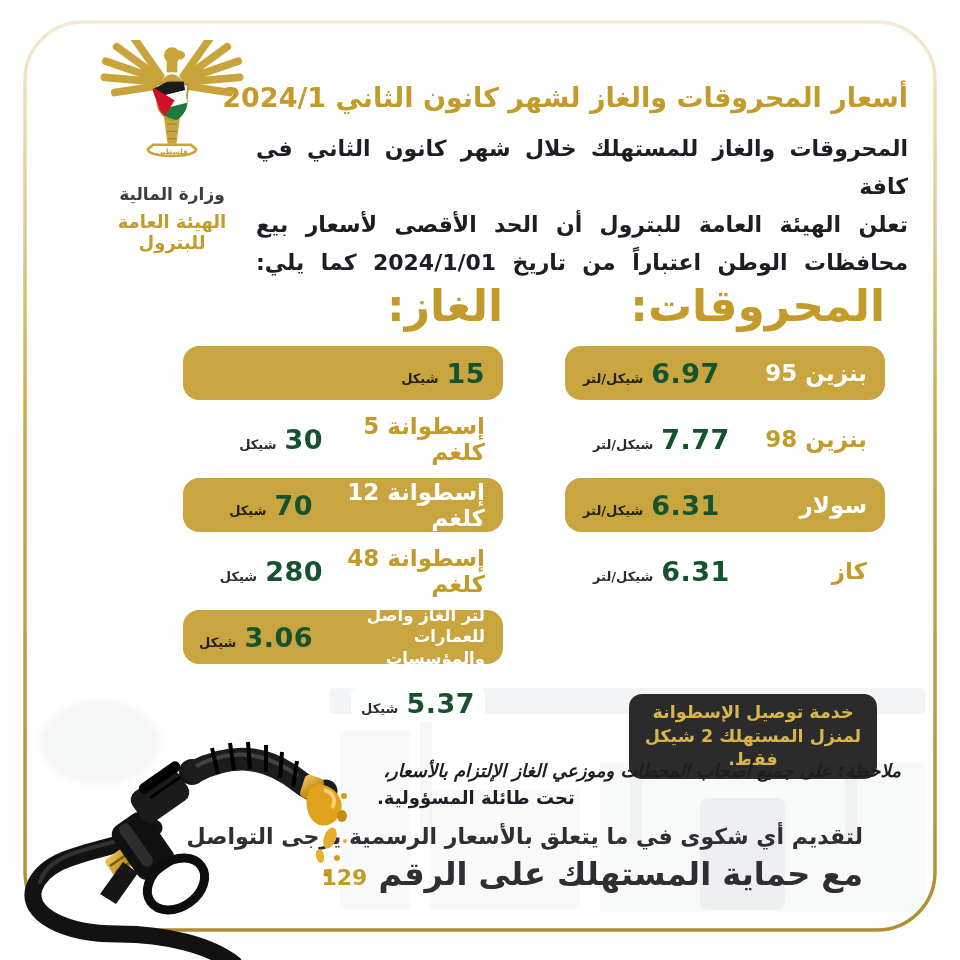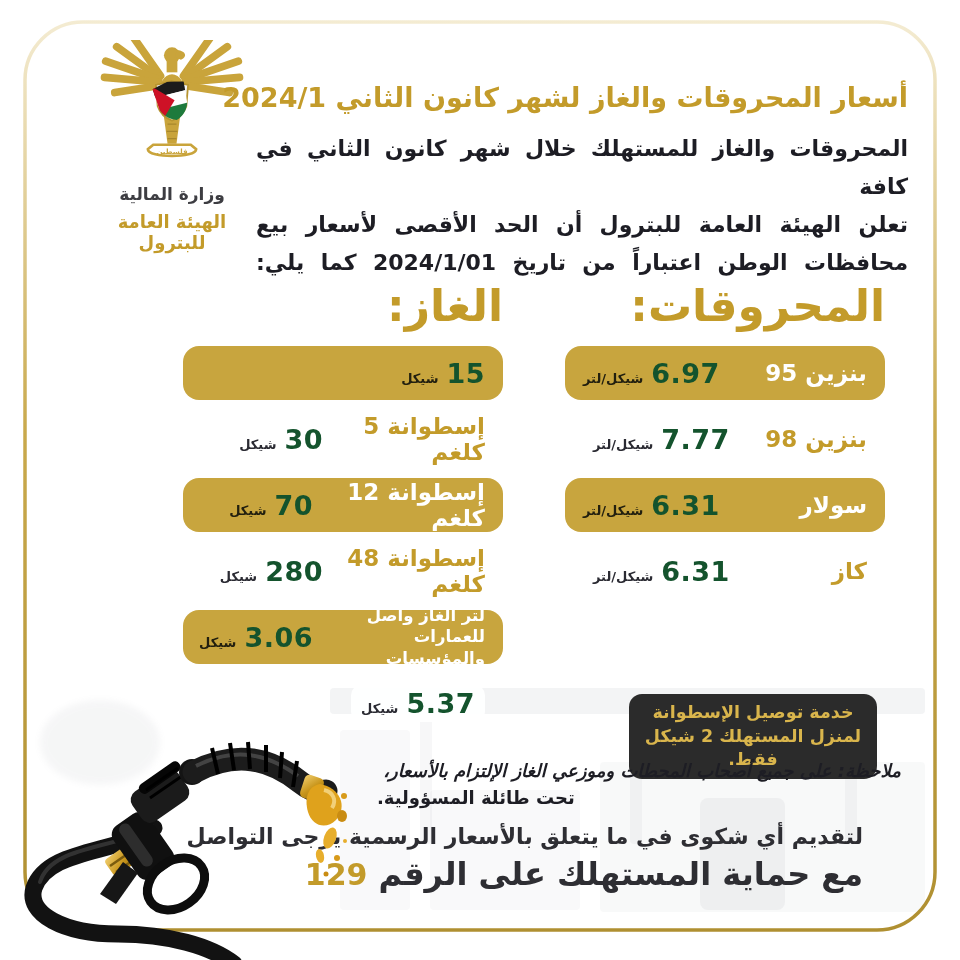--- a/index.html
+++ b/index.html
@@ -64,21 +64,21 @@
   }
   .notice{
     position:absolute;top:757px;right:53px;width:530px;z-index:4;
     color:var(--dark_text,#1D1D24);font-weight:bold;font-size:18px;line-height:1.5;
   }
   .notice-l1{text-align:center;white-space:nowrap;font-style:italic;}
   .notice-l2{text-align:left;}
   .complaint{position:absolute;top:824px;right:97px;z-index:4;color:#2E2E33;text-align:right;}
   .complaint-l1{font-size:22px;font-weight:bold;white-space:nowrap;}
   .complaint-l2{font-size:32px;font-weight:bold;margin-top:6px;white-space:nowrap;}
-  .num-gold{color:var(--gold_text,#C39B2A);font-size:30px;}
+  .num-gold{color:var(--gold_text,#C39B2A);font-size:22px;}
   
   .nozzle{position:absolute;left:6px;top:698px;z-index:5;}
 </style>
 </head>
 <body>
 
 <div class="canvas">
 
   <div class="backdrop">
     <div class="ghost" style="left:330px;top:688px;width:595px;height:26px;opacity:.10;"></div>

